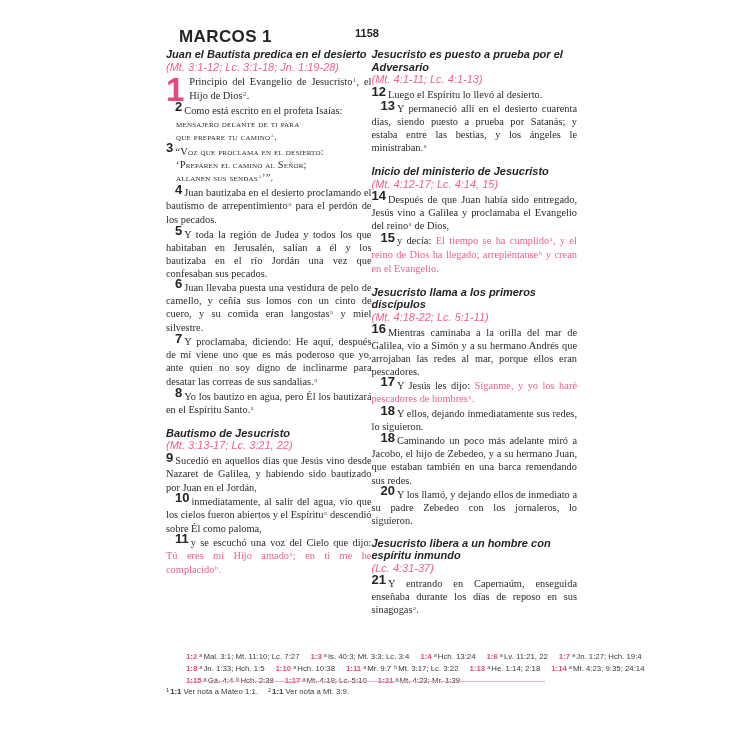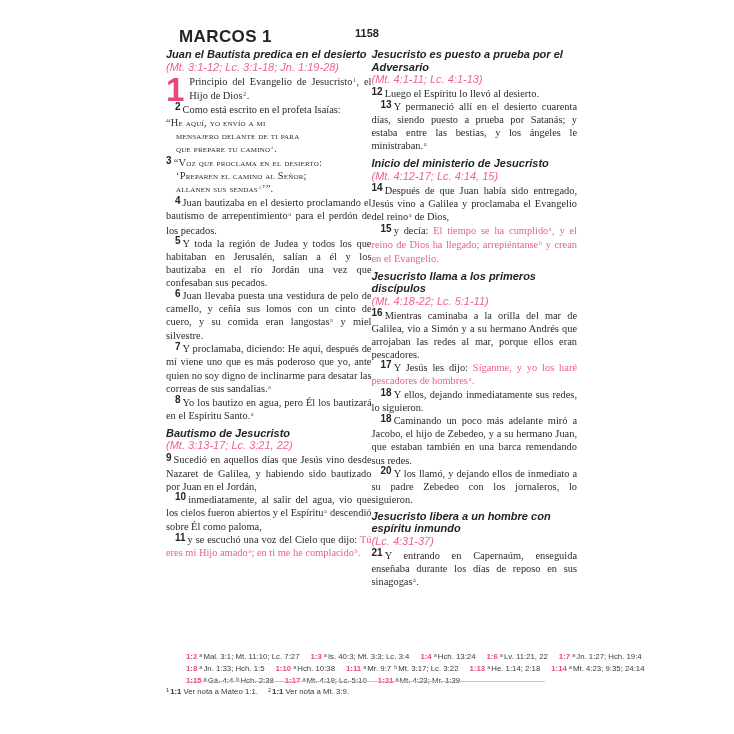--- a/index.html
+++ b/index.html
@@ -29,38 +29,38 @@
     position:absolute;top:46px;left:166px;width:420px;
     display:flex;
   }
   .col{width:205.5px;}
 
   .heading{
     font-family:"Liberation Sans", sans-serif;
     font-weight:bold;font-style:italic;
     font-size:11px;line-height:12.5px;
     color:var(--heading-text,#242424);
-    margin-top:4px;margin-bottom:1px;
+    margin-top:10px;margin-bottom:1px;
   }
   .col .heading:first-child{margin-top:2px;}
   .ref{
     font-family:"Liberation Sans", sans-serif;
     font-style:italic;font-size:11px;line-height:10px;
     color:var(--reference-pink,#ed6392);
     margin-bottom:3px;
   }
 
   p.verse{
     margin:0;font-size:10.4px;line-height:13.1px;
     text-align:justify;
   }
   p.verse.ind{text-indent:9px;}
   .vn{
     font-family:"Liberation Sans", sans-serif;
-    font-weight:bold;font-size:10px;
+    font-weight:bold;font-size:13px;
     position:relative;top:-2.5px;margin-right:2px;
     color:var(--heading-text,#242424);
   }
   .sup{
     font-size:6.3px;position:relative;top:-3px;
     color:#4d4d4d;margin:0 0.5px;
   }
   .pk{color:var(--words-of-christ-pink,#e85f8d);}
   .sup.pks{color:var(--words-of-christ-pink,#e85f8d);}
 
@@ -111,21 +111,20 @@
   <div class="book-header">MARCOS 1</div>
   <div class="page-number">1158</div>
 
   <div class="content">
     <div class="col" id="col-left">
         <div class="heading">Juan el Bautista predica en el desierto</div>
         <div class="ref">(Mt. 3:1-12; Lc. 3:1-18; Jn. 1:19-28)</div>
         <p class="verse chapter"><span class="dropcap">1</span><span class="t">Principio del Evangelio de Jesucristo</span><span class="sup">1</span><span class="t">, el Hijo de Dios</span><span class="sup">2</span><span class="t">.</span></p>
         <p class="verse ind"><span class="vn">2</span><span class="t">Como está escrito en el profeta Isaías:</span></p>
         <div class="poetry">
-          <div class="pline"><span class="t">“He aquí, yo envío a mi</span></div>
           <div class="pline pind"><span class="t">mensajero delante de ti para</span></div>
           <div class="pline pind"><span class="t">que prepare tu camino</span><span class="sup">a</span><span class="t">.</span></div>
           <div class="pline"><span class="vn">3</span><span class="t">“Voz que proclama en el desierto:</span></div>
           <div class="pline pind"><span class="t">‘Preparen el camino al Señor;</span></div>
           <div class="pline pind"><span class="t">allanen sus sendas</span><span class="sup">a</span><span class="t">’”.</span></div>
         </div>
         <p class="verse ind"><span class="vn">4</span><span class="t">Juan bautizaba en el desierto proclamando el bautismo de arrepentimiento</span><span class="sup">a</span><span class="t"> para el perdón de los pecados.</span></p>
         <p class="verse ind"><span class="vn">5</span><span class="t">Y toda la región de Judea y todos los que habitaban en Jerusalén, salían a él y los bautizaba en el río Jordán una vez que confesaban sus pecados.</span></p>
         <p class="verse ind"><span class="vn">6</span><span class="t">Juan llevaba puesta una vestidura de pelo de camello, y ceñía sus lomos con un cinto de cuero, y su comida eran langostas</span><span class="sup">a</span><span class="t"> y miel silvestre.</span></p>
         <p class="verse ind"><span class="vn">7</span><span class="t">Y proclamaba, diciendo: He aquí, después de mí viene uno que es más poderoso que yo, ante quien no soy digno de inclinarme para desatar las correas de sus sandalias.</span><span class="sup">a</span></p>

